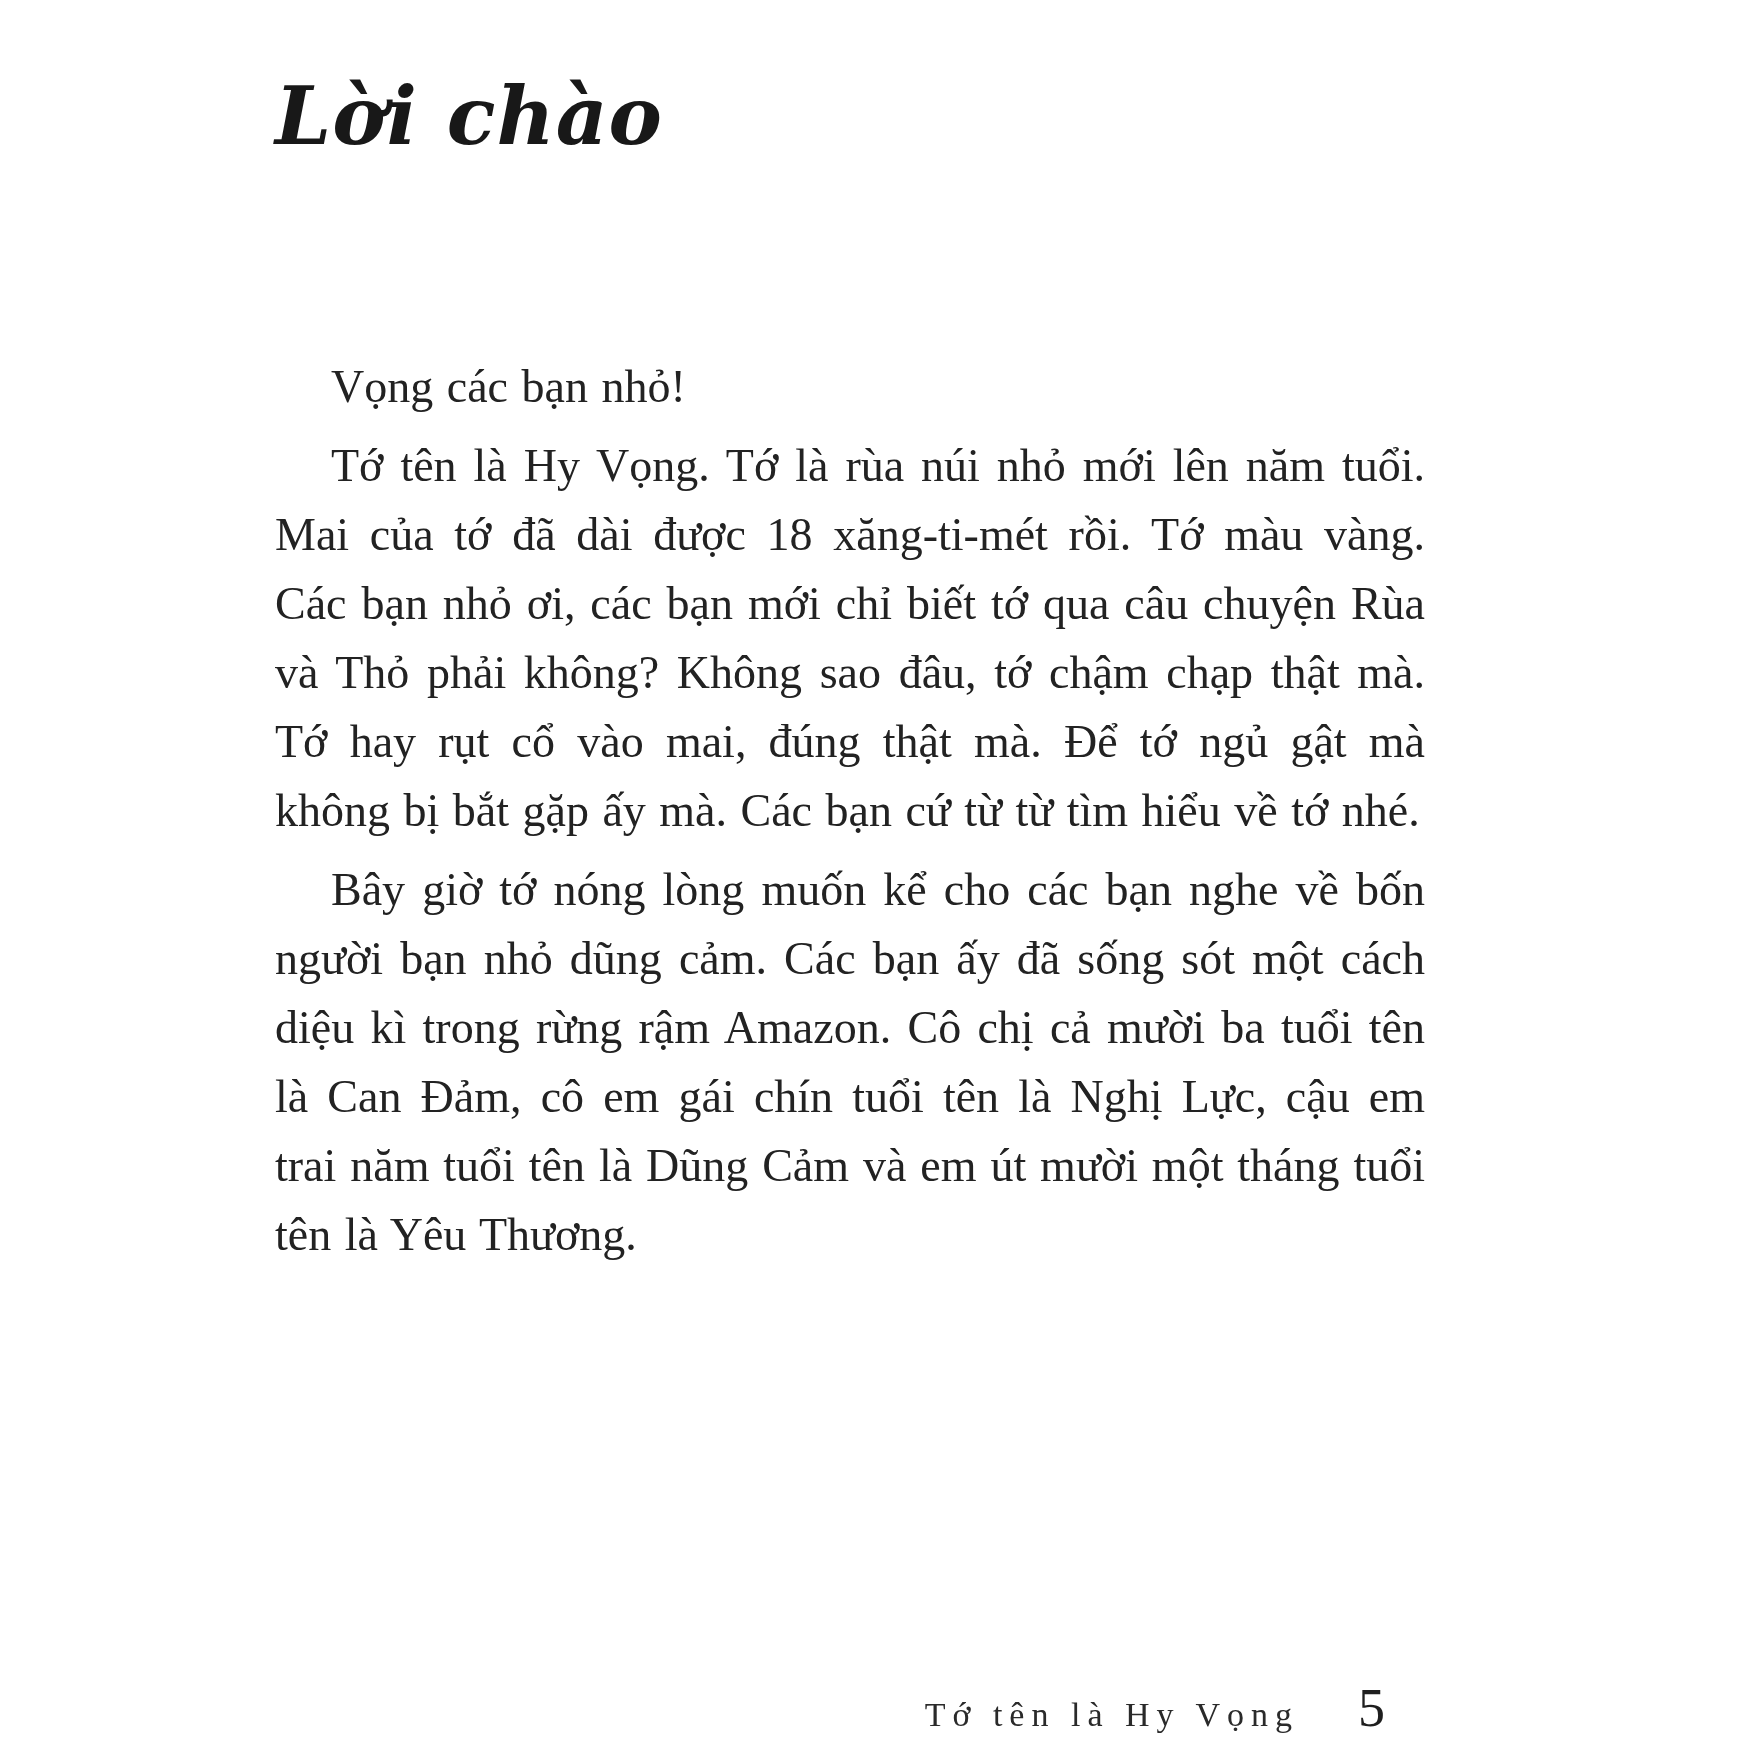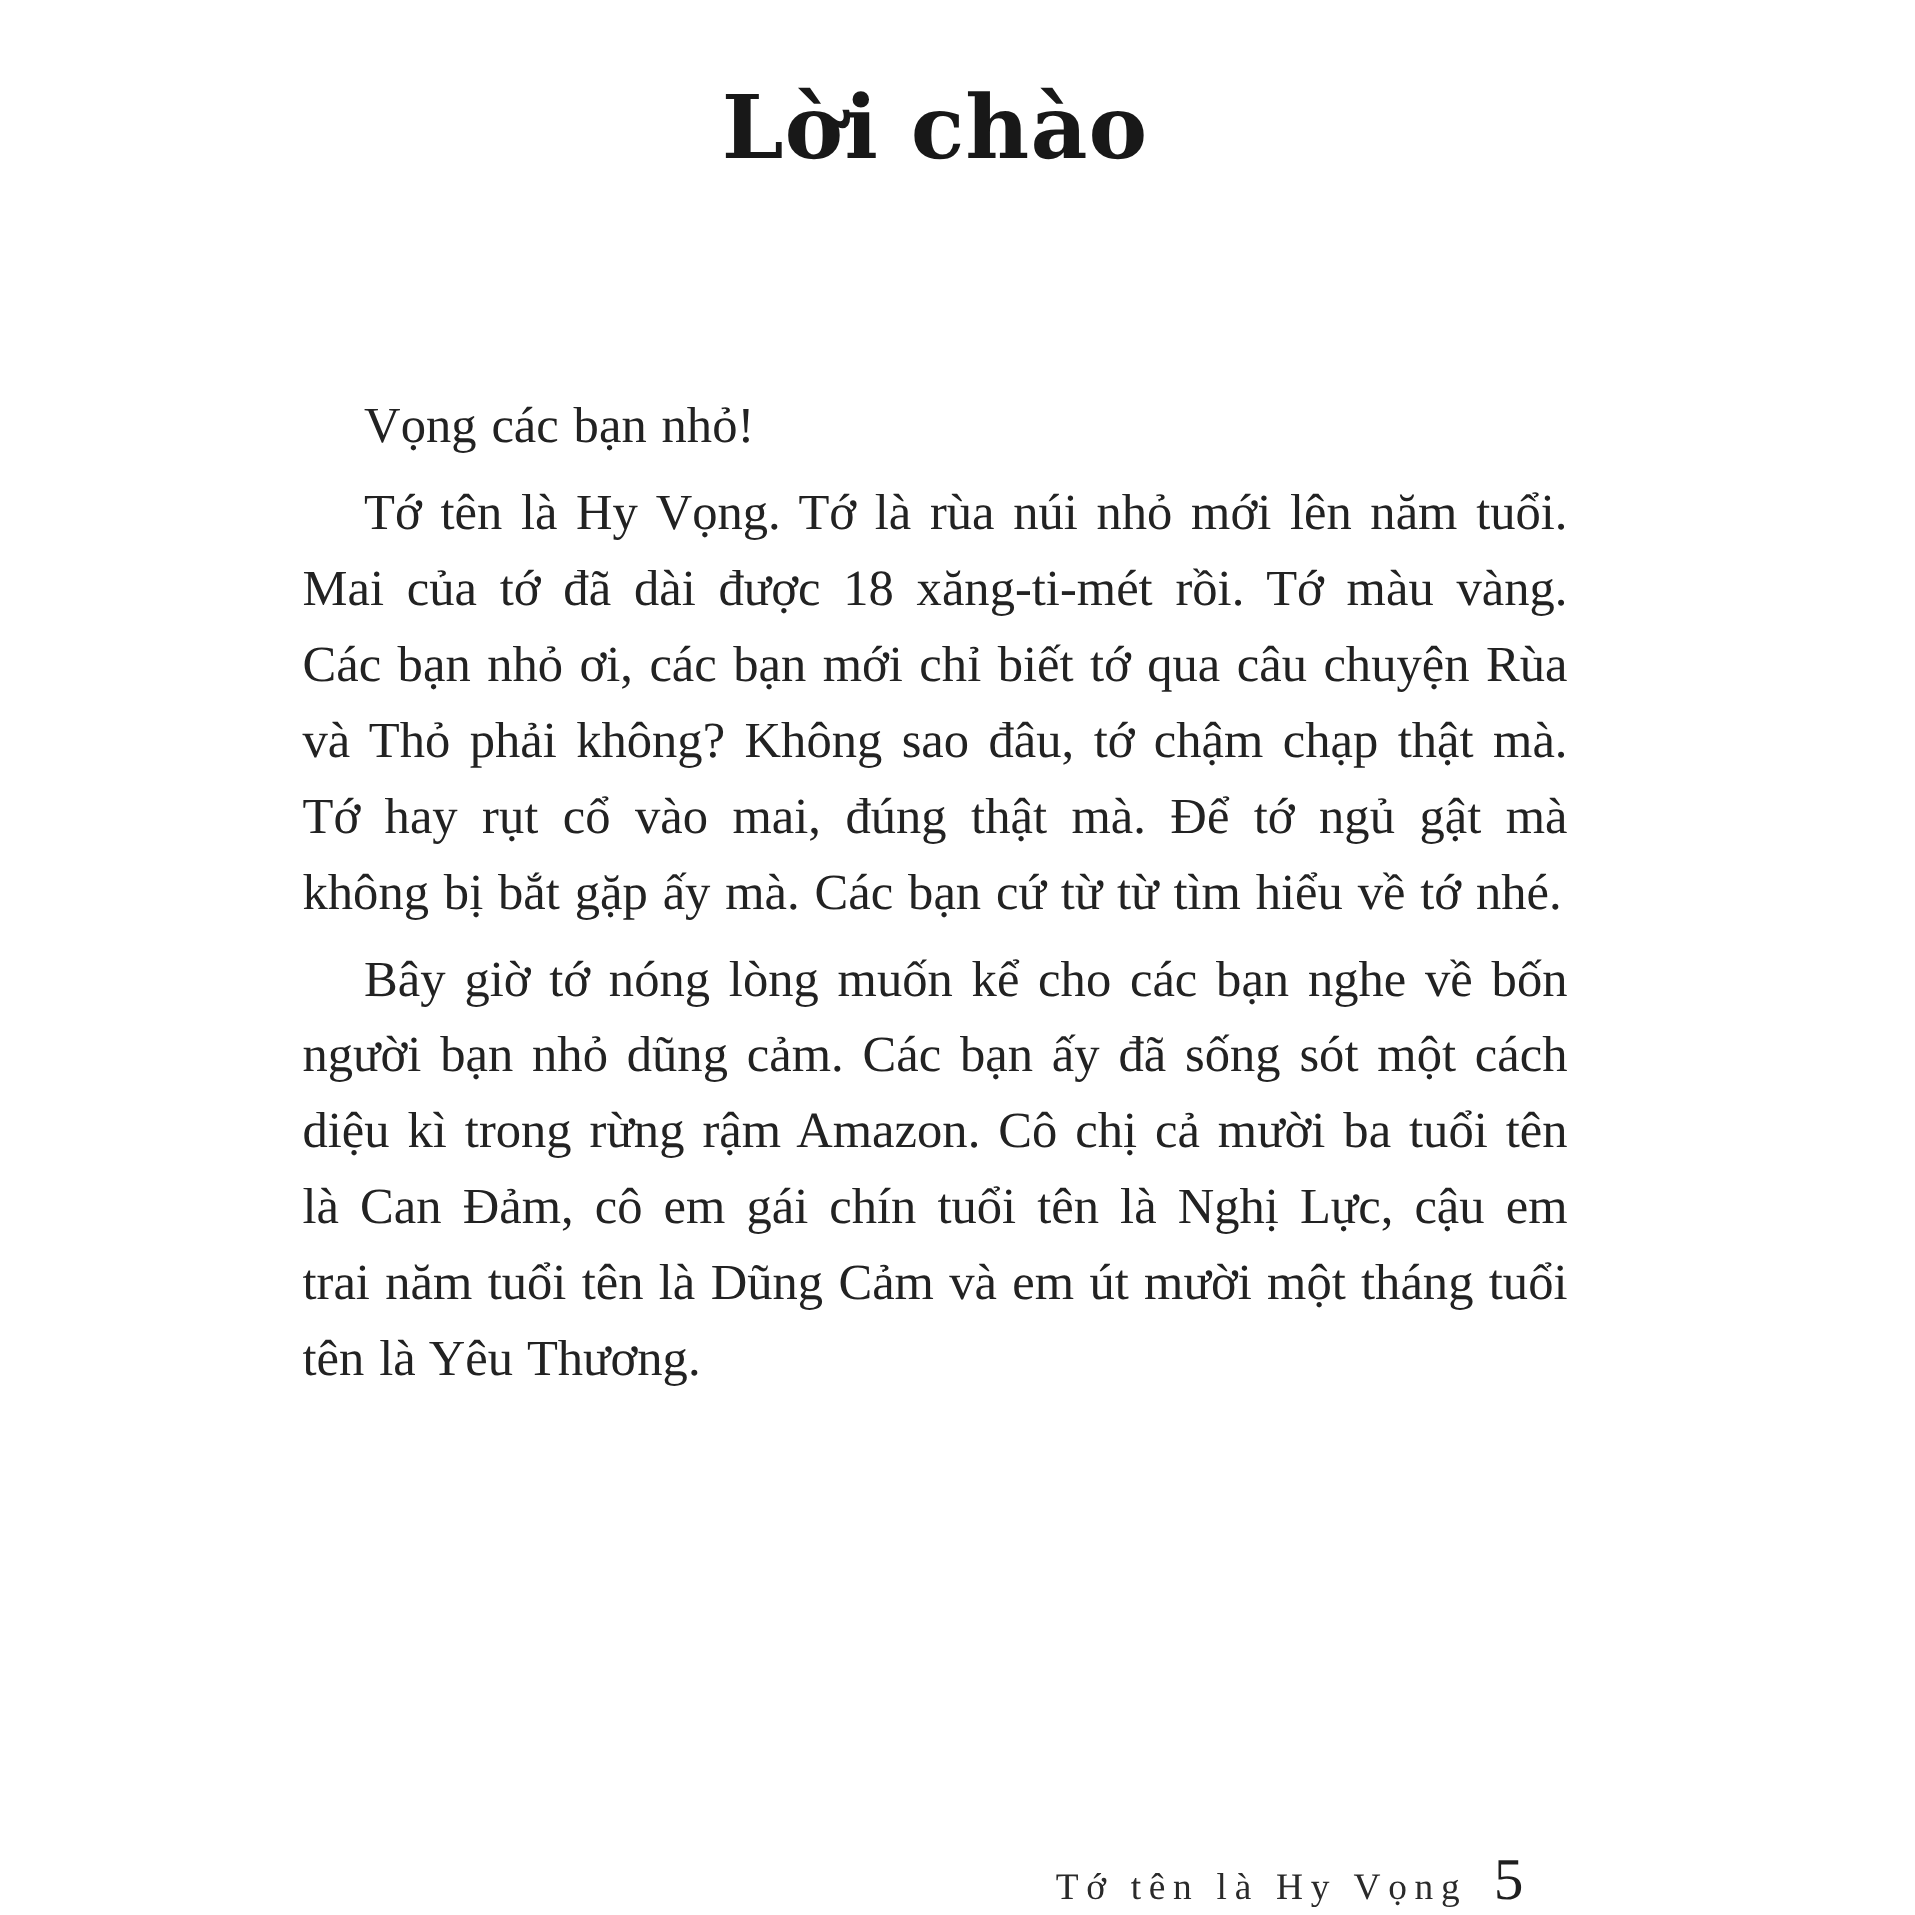--- a/index.html
+++ b/index.html
@@ -14,22 +14,23 @@
     background: #ffffff;
     overflow: hidden;
     font-family: "Liberation Serif", serif;
     color: #1f1f1f;
   }
   .chapter-title {
     position: absolute;
     top: 18px;
     left: 275px;
     width: 1150px;
-    text-align: center;
+    text-align: left;
     font-family: "DejaVu Serif", serif;
+    font-style: italic;
     font-weight: 700;
     font-size: 80px;
     line-height: 1.1;
     color: #181818;
     letter-spacing: 1px;
   }
   .body-text {
     position: absolute;
     top: 352px;
     left: 275px;
@@ -46,21 +47,21 @@
   }
   .body-text p:first-child {
     text-align: left;
   }
   .footer {
     position: absolute;
     right: 356px;
     bottom: 2px;
     display: flex;
     align-items: baseline;
-    gap: 24px;
+    gap: 59px;
     white-space: nowrap;
   }
   .running-title {
     font-size: 34px;
     letter-spacing: 7px;
     color: #2a2a2a;
   }
   .page-number {
     font-size: 54px;
     color: #1f1f1f;

